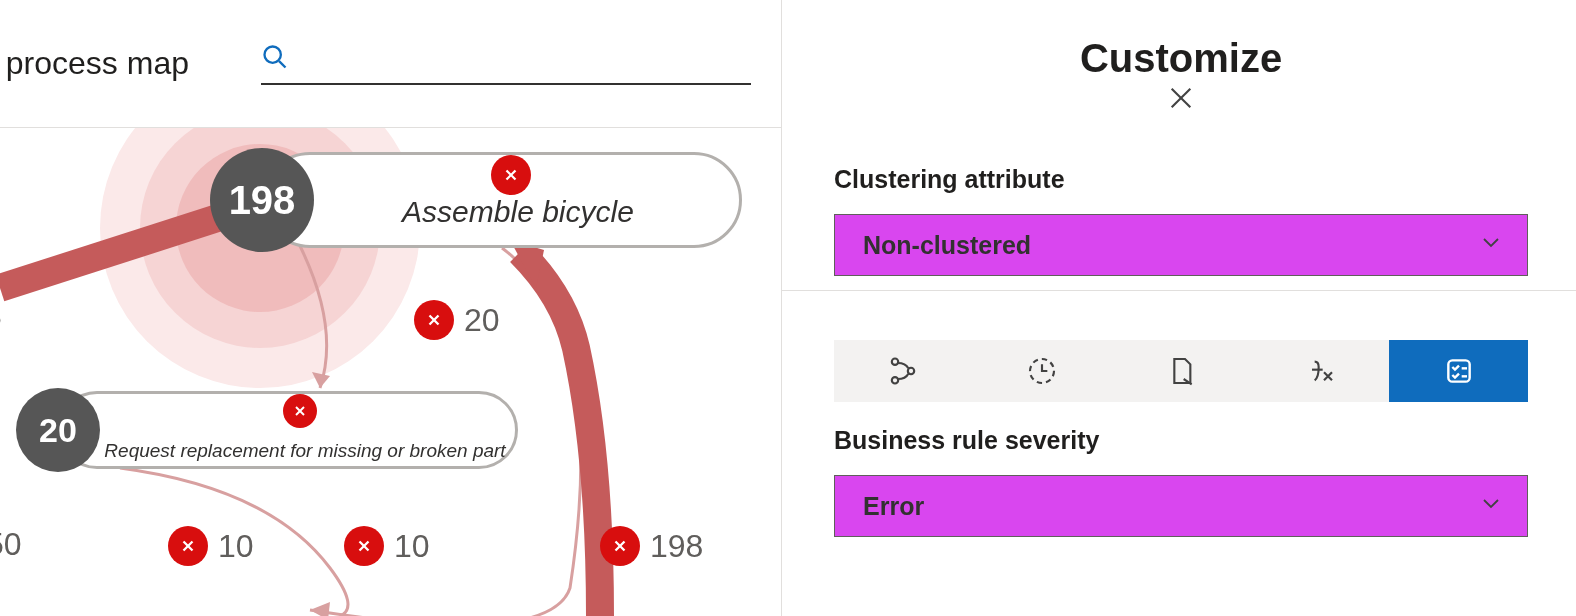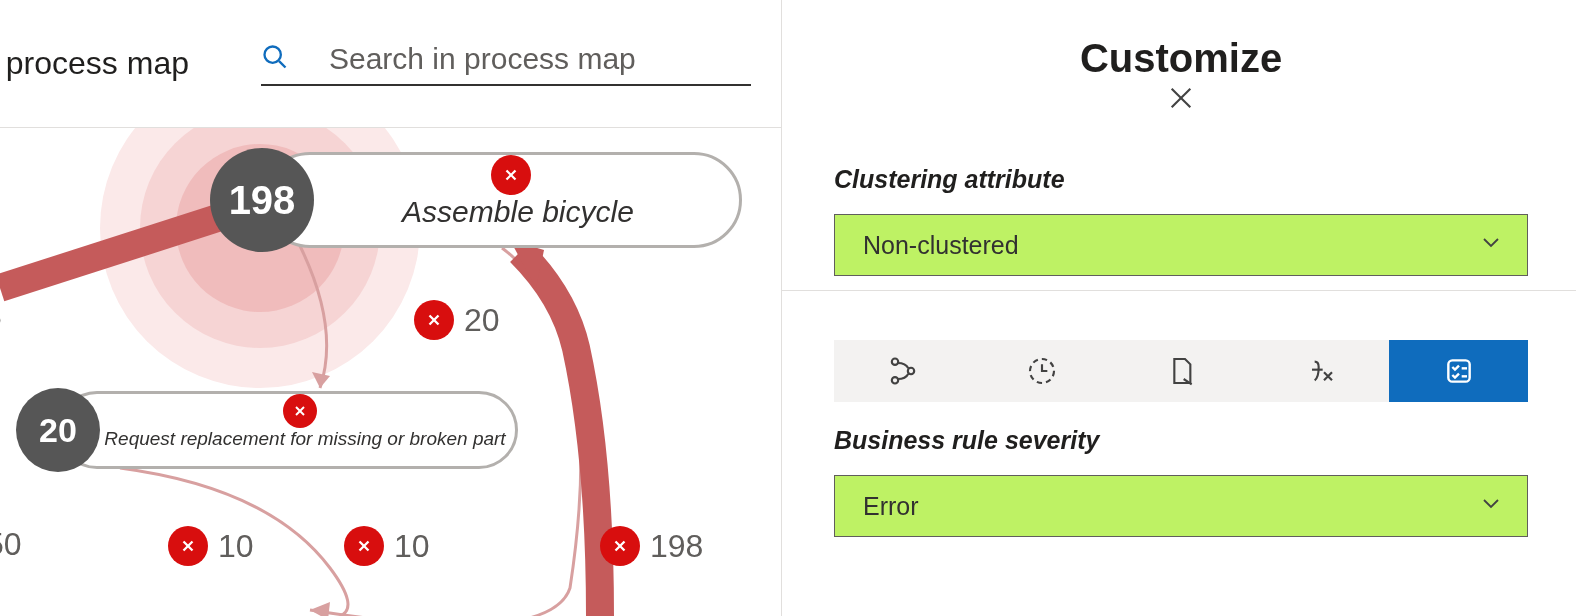--- a/index.html
+++ b/index.html
@@ -109,20 +109,21 @@
     z-index: 2;
     flex-direction: column;
   }
   .pill.small {
     height: 78px;
     border-radius: 40px;
     padding-left: 64px;
     padding-right: 30px;
     left: -42px;
     border-width: 3px;
+    gap: 12px;
   }
   .pill-label {
     font-size: 30px;
     font-style: italic;
     color: #323130;
     white-space: nowrap;
   }
   .pill-label.small { font-size: 19px; }
 
   .x-circle {
@@ -182,34 +183,34 @@
     align-items: center;
     justify-content: center;
   }
   .close-btn svg { width: 28px; height: 28px; }
 
   .field-label {
     font-size: 25px;
     font-weight: 600;
     color: #201f1e;
     margin-top: 48px;
-    font-style: italic;
   }
   .select-box {
     margin-top: 20px;
     border: 1.5px solid #605e5c;
     height: 62px;
     display: flex;
     align-items: center;
     justify-content: space-between;
     padding: 0 24px 0 28px;
     font-size: 25px;
     color: #323130;
     cursor: pointer;
-    background: #bef264;
+    background: #d946ef;
+    font-weight: bold;
   }
   .select-box svg { width: 24px; height: 24px; }
 
   .tab-strip {
     display: flex;
     margin-top: 64px;
     margin-bottom: 8px;
   }
   .tab {
     flex: 1;
@@ -241,21 +242,20 @@
 
   <div class="top-bar">
     <span class="top-bar-label">t process map</span>
     <div class="search-wrap">
       <span class="search-icon">
         <svg viewBox="0 0 24 24" fill="none" stroke="#0f6cbd" stroke-width="2">
             <circle cx="10" cy="10" r="7"></circle>
             <line x1="21" y1="21" x2="15.5" y2="15.5"></line>
           </svg>
       </span>
-      <input class="search-input" placeholder="Search in process map" style="">
     </div>
   </div>
 
   <div class="canvas">
 
     <div class="halo-ring" style="left:100px; top:-60px; width:320px; height:320px; background:#fbe9e9;"></div>
     <div class="halo-ring" style="left:140px; top:-20px; width:240px; height:240px; background:#f6d4d4;"></div>
     <div class="halo-ring" style="left:176px; top:16px; width:168px; height:168px; background:#f0bcbc;"></div>
 
     <svg width="782" height="488" style="position:absolute;left:0;top:0;">

